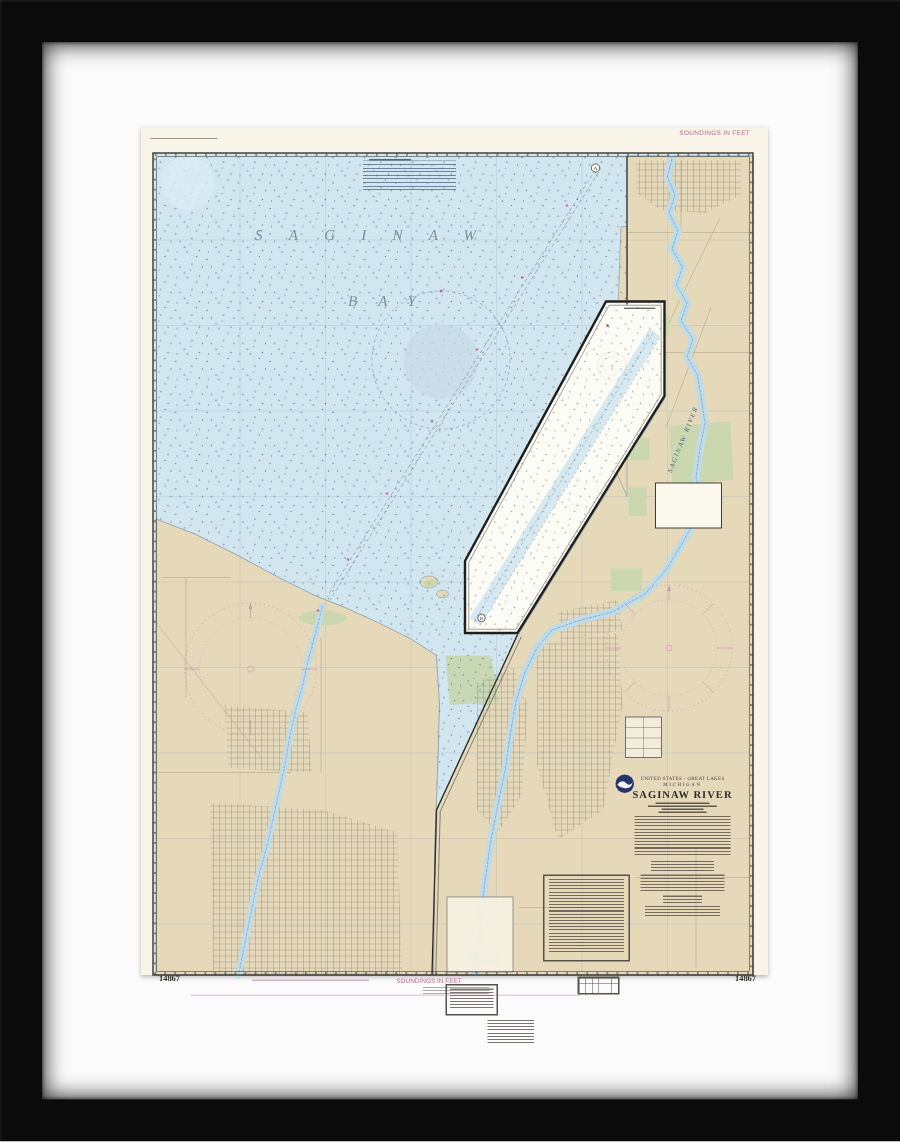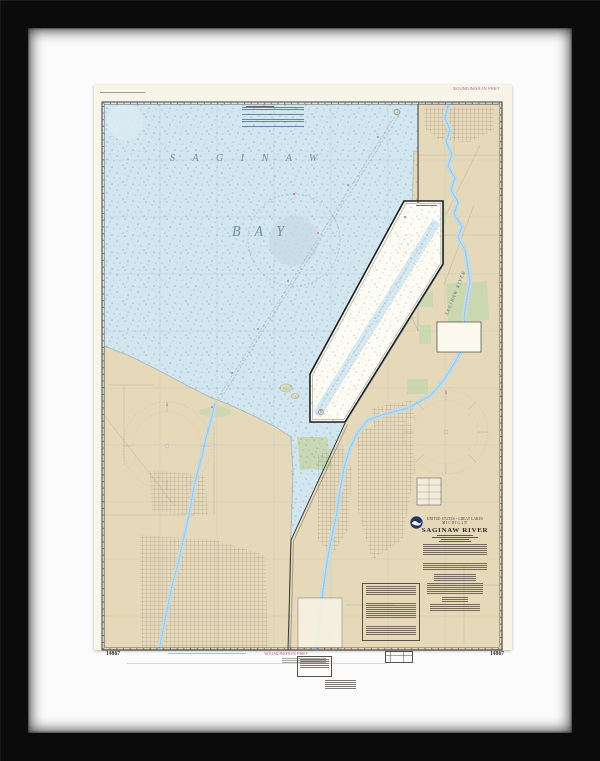--- a/index.html
+++ b/index.html
@@ -189,21 +189,21 @@
       <rect x="10.5" y="19.5" width="395" height="543" stroke="#32302b" stroke-width=".35"></rect>
       <rect x="9.2" y="18.2" width="397.6" height="545.6" stroke="#2a2a26" stroke-width="1.6" stroke-dasharray="1.2 5.5" opacity=".5"></rect>
     </g>
   </svg>
 
   <div class="ov pt" style="left:6px;top:7px;width:45px;height:1.4px;opacity:.7"></div>
 
   <div class="ov mag" style="right:12px;top:1.5px;font-size:4.3px;letter-spacing:.2px;font-family:'Liberation Sans',sans-serif;">SOUNDINGS IN FEET</div>
 
   <div class="ov bay-letters" style="left:76px;top:68px;font-size:10px;letter-spacing:17.5px;">SAGINAW</div>
-  <div class="ov bay-letters" style="left:138px;top:112px;font-size:14px;letter-spacing:14px;margin-top:28px;">BAY</div>
+  <div class="ov bay-letters" style="left:138px;top:112px;font-size:10px;letter-spacing:14px;">BAY</div>
 
   <div class="ov pt-blue" style="left:148px;top:22px;width:62px;height:20px;"></div>
   <div class="ov" style="left:152px;top:21px;width:28px;height:1px;background:rgba(60,70,90,.8);"></div>
 
   <div class="ov" style="left:353px;top:228px;transform:rotate(-68deg);transform-origin:0 50%;font-size:4.6px;font-style:italic;letter-spacing:1.1px;color:#4e708a;">SAGINAW RIVER</div>
 
   <div class="ov titleblock">
     <svg width="13" height="13" viewBox="0 0 13 13" style="display:block;margin:0 auto;">
       <circle cx="6.5" cy="6.5" r="6.2" fill="#23356b"></circle>
       <path d="M1.5 7.2 Q4.5 3.2 7.5 6.2 Q10 8.6 11.8 5.4 Q10.8 10.4 6 9.4 Q2.8 8.8 1.5 7.2Z" fill="#f5f5f0"></path>

